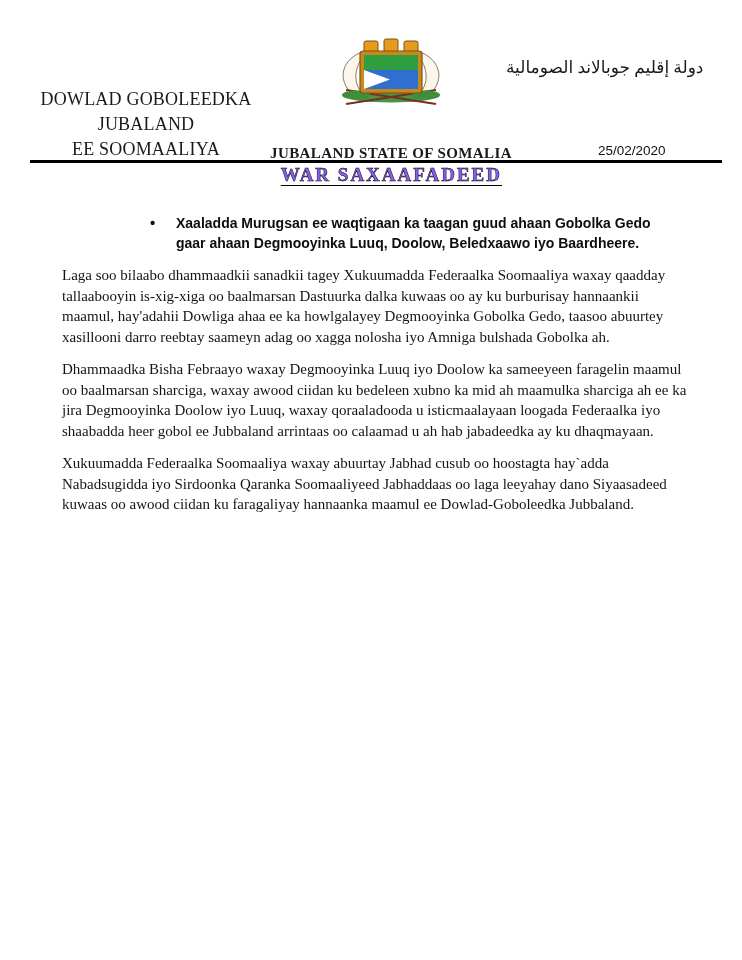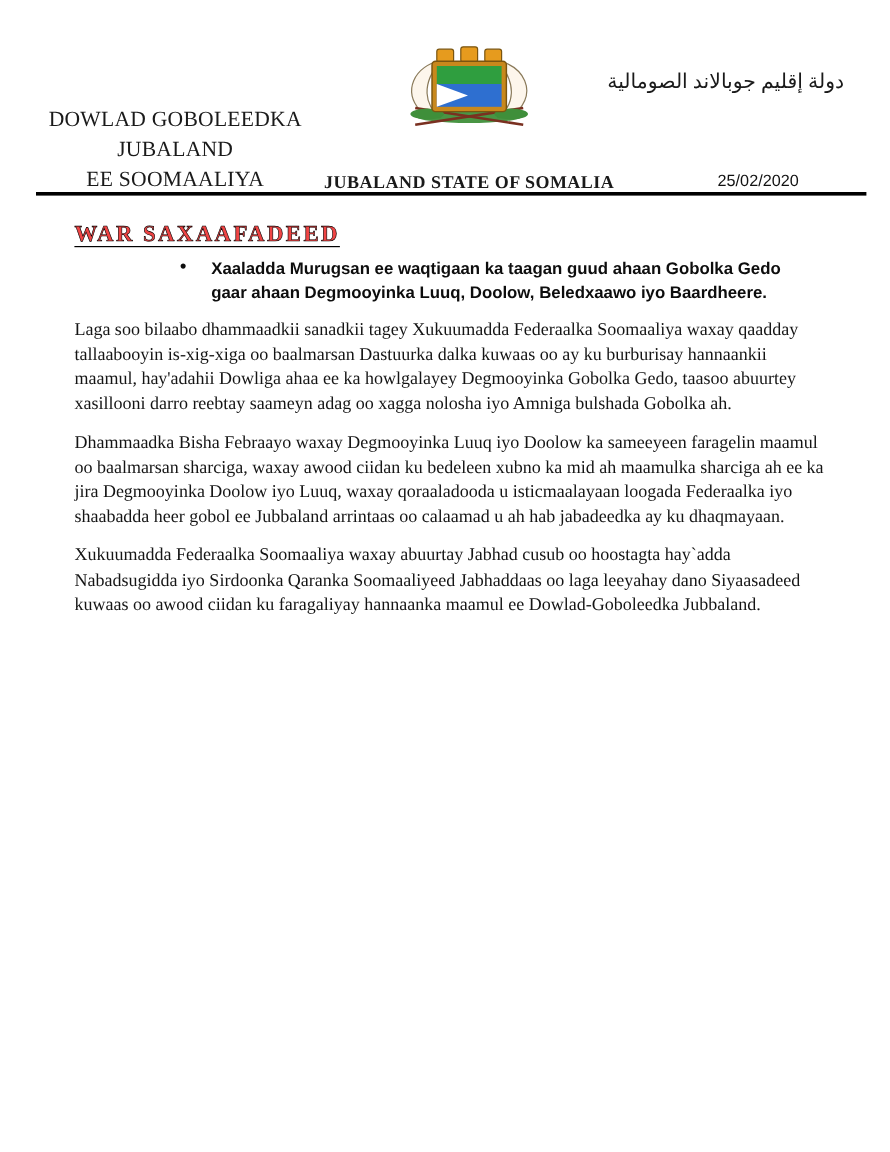--- a/index.html
+++ b/index.html
@@ -36,26 +36,26 @@
     font-family:"Liberation Sans", sans-serif;
     font-size:13.5px; color:#111;margin-left:13px;
   }
   .header-rule {
     position:absolute; left:30px; top:160px; width:692px; height:3px;
     background:#000;
   }
 
   
   .doc-title {
-    position:absolute; left:62px; top:185px; width:440px;
-    text-align:left;
+    position:absolute; left:62px; top:164px; width:440px;
+    text-align:right;
     font-size:19px; font-weight:bold; letter-spacing:2px;
     text-decoration:underline; text-underline-offset:4px;
     -webkit-text-stroke:0.5px #000;
-    color:#ef4444;
+    color:#8b5cf6;
   }
 
   
   .content {
     position:absolute; left:62px; top:211px; width:628px;
     font-size:15px; line-height:20.5px; color:#141414;
   }
   .para { margin:0 0 12px 0; }
   .bullet-row {
     display:flex; margin:2px 0 12px 88px; width:512px;

